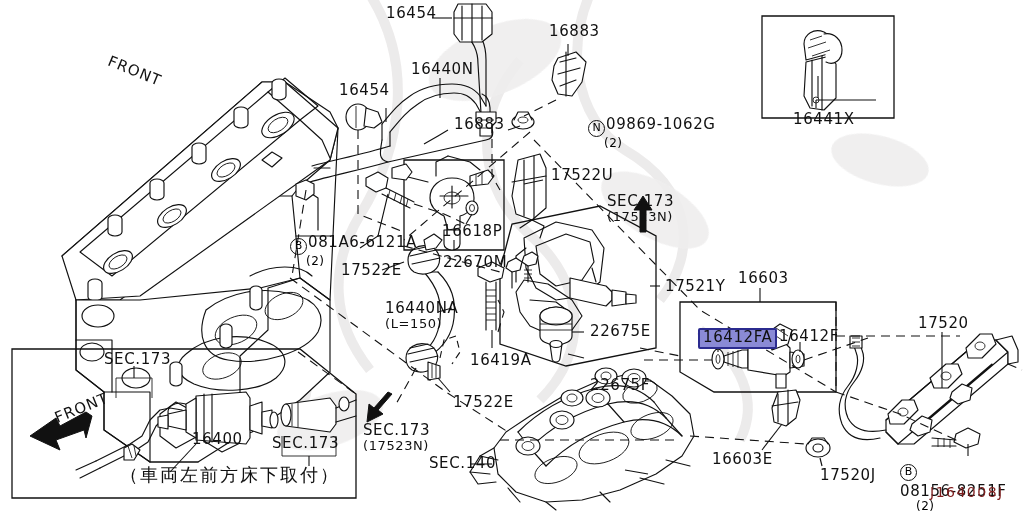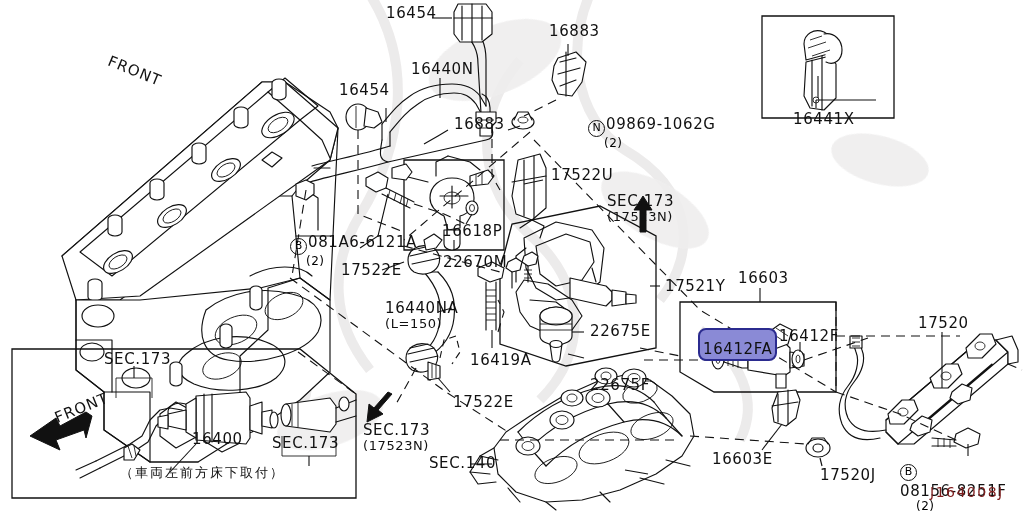--- a/index.html
+++ b/index.html
@@ -4,24 +4,24 @@
 <title>Parts Diagram</title>
 <style>
   html,body{margin:0;padding:0;background:#fff;}
   body{width:1024px;height:511px;overflow:hidden;
        font-family:"DejaVu Sans","Liberation Sans",sans-serif;}
   #stage{position:relative;width:1024px;height:511px;background:#ffffff;overflow:hidden;}
   svg.layer{position:absolute;left:0;top:0;width:1024px;height:511px;}
   .lbl{position:absolute;white-space:nowrap;color:#111;
        font-family:"DejaVu Sans","Liberation Sans",sans-serif;
        font-size:15px;letter-spacing:0.6px;line-height:1.05;}
-  .lbl.jp{font-size:13px;letter-spacing:2px;}
+  .lbl.jp{font-size:18px;letter-spacing:2px;}
   .lbl.sub{font-size:13px;}
-  .hl{background:#8a8ad6;border:2px solid #2b2b8f;padding:12px 3px 1px 3px;
-      color:#101010;border-radius:8px;}
+  .hl{background:#8a8ad6;border:2px solid #2b2b8f;padding:0px 3px 1px 3px;
+      color:#101010;border-radius:2px;}
   .front{position:absolute;font-size:15px;letter-spacing:1px;color:#111;}
   .two{font-size:12px;letter-spacing:0.5px;}
   .cir{display:inline-block;border:1.4px solid #111;border-radius:50%;
        width:15px;height:15px;line-height:14px;text-align:center;
        font-size:11px;vertical-align:-2px;margin-right:1px;}
   .boxid{position:absolute;font-size:14px;letter-spacing:1.5px;color:#7f1d1d;}
 </style>
 </head>
 <body>
 

